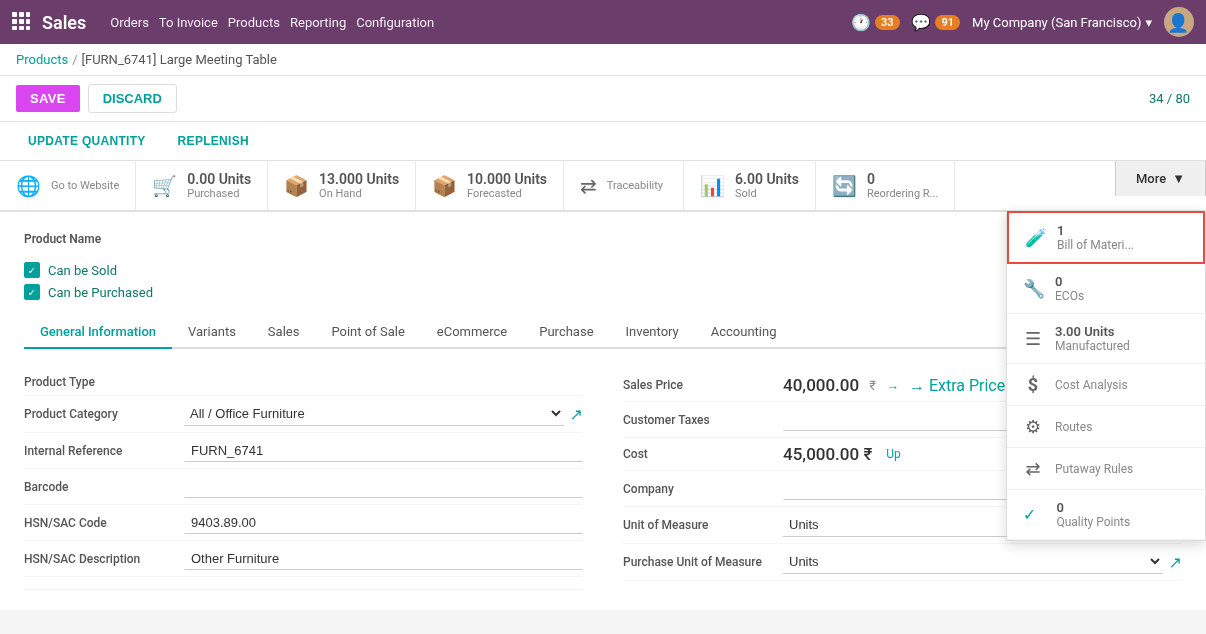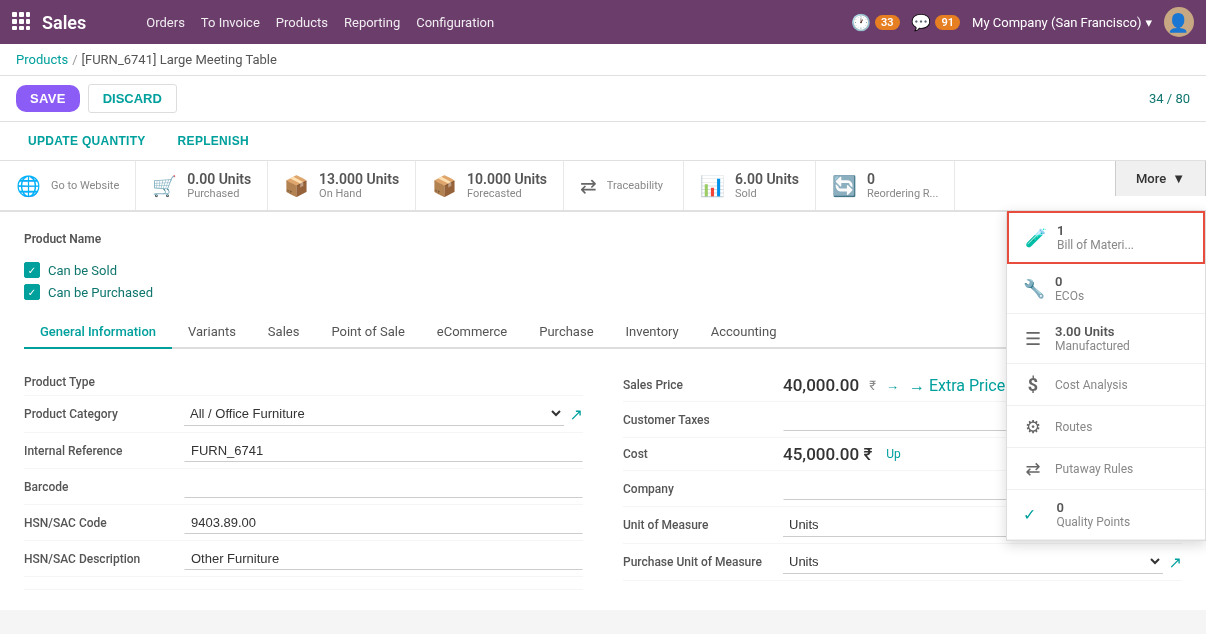--- a/index.html
+++ b/index.html
@@ -9,21 +9,21 @@
     .top-nav {
       background: #6b3d6b;
       display: flex;
       align-items: center;
       padding: 0 12px;
       height: 44px;
       color: white;
     }
     .top-nav .grid-icon { margin-right: 12px; cursor: pointer; }
     .top-nav .app-title { font-size: 18px; font-weight: 600; margin-right: 24px; }
-    .top-nav .nav-links { display: flex; gap: 16px; flex: 1; margin-left: 36px; }
+    .top-nav .nav-links { display: flex; gap: 10px; flex: 1; }
     .top-nav .nav-links span { cursor: pointer; font-size: 13px; opacity: 0.9; }
     .top-nav .right-items { display: flex; align-items: center; gap: 12px; }
     .badge-item { display: flex; align-items: center; gap: 4px; cursor: pointer; }
     .badge { background: #e67e22; border-radius: 10px; padding: 1px 6px; font-size: 11px; font-weight: 600; }
     .company-selector { display: flex; align-items: center; gap: 4px; cursor: pointer; font-size: 13px; }
     .avatar { width: 30px; height: 30px; border-radius: 50%; background: #c8a882; display: flex; align-items: center; justify-content: center; font-size: 11px; overflow: hidden; }
 
     
     .breadcrumb-bar {
       background: white;
@@ -42,25 +42,25 @@
     .action-bar {
       background: white;
       padding: 8px 16px;
       border-bottom: 1px solid #e0e0e0;
       display: flex;
       align-items: center;
       justify-content: space-between;
     }
     .action-left { display: flex; gap: 8px; align-items: center; }
     .btn-save {
-      background: #8b5cf6;
+      background: #d946ef;
       color: white;
       border: none;
       padding: 6px 14px;
-      border-radius: 10px;
+      border-radius: 2px;
       font-size: 13px;
       font-weight: 600;
       cursor: pointer;
       letter-spacing: 0.3px;
     }
     .btn-discard {
       background: white;
       color: #00a09d;
       border: 1px solid #ddd;
       padding: 6px 14px;

